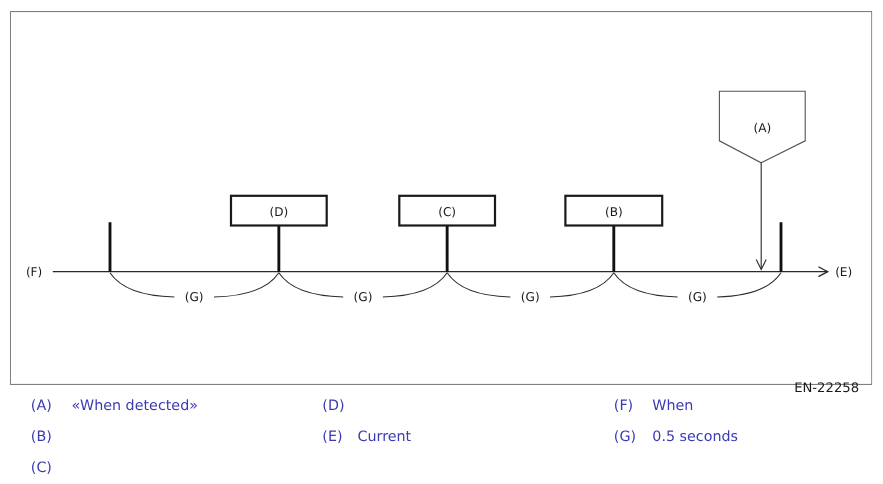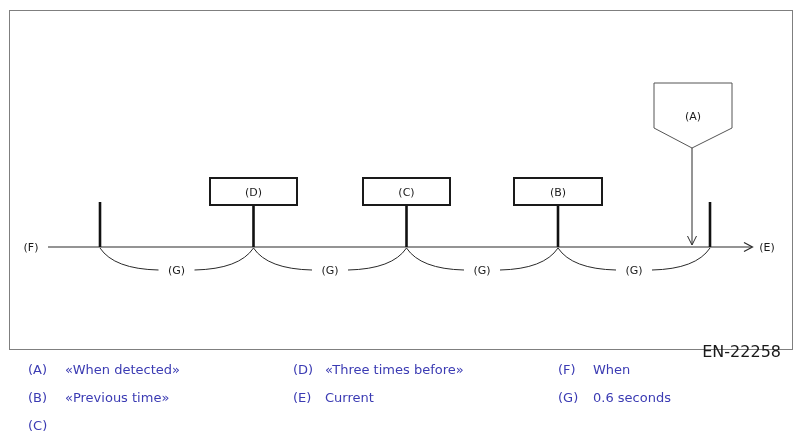--- a/index.html
+++ b/index.html
@@ -26,21 +26,21 @@
   }
   .diagram-frame svg {
     display: block;
     width: 784px;
     height: 340px;
   }
   .figure-id {
     position: absolute;
     right: 12px;
     top: 335px;
-    font-size: 16px;
+    font-size: 12px;
     line-height: 14px;
     color: #1a1a1a;
     font-family: "DejaVu Sans", sans-serif;
   }
   .legend {
     position: absolute;
     top: 355px;
     left: 0;
     width: 803px;
     height: 85px;
@@ -135,41 +135,39 @@
   </div>
 
   <div class="legend">
     <div class="legend-col c1">
       <div class="legend-entry">
         <span class="legend-key">(A)</span>
         <span class="legend-text">«When detected»</span>
       </div>
       <div class="legend-entry">
         <span class="legend-key">(B)</span>
-        <span class="legend-text">«Previous time»</span>
       </div>
       <div class="legend-entry">
         <span class="legend-key">(C)</span>
       </div>
     </div>
     <div class="legend-col c2">
       <div class="legend-entry">
         <span class="legend-key">(D)</span>
-        <span class="legend-text">«Three times before»</span>
       </div>
       <div class="legend-entry">
         <span class="legend-key">(E)</span>
         <span class="legend-text">Current</span>
       </div>
     </div>
     <div class="legend-col c3">
       <div class="legend-entry">
         <span class="legend-key">(F)</span>
         <span class="legend-text">When</span>
       </div>
       <div class="legend-entry">
         <span class="legend-key">(G)</span>
-        <span class="legend-text">0.6 seconds</span>
+        <span class="legend-text">0.5 seconds</span>
       </div>
     </div>
   </div>
 
 </div>
 
 </body></html>

